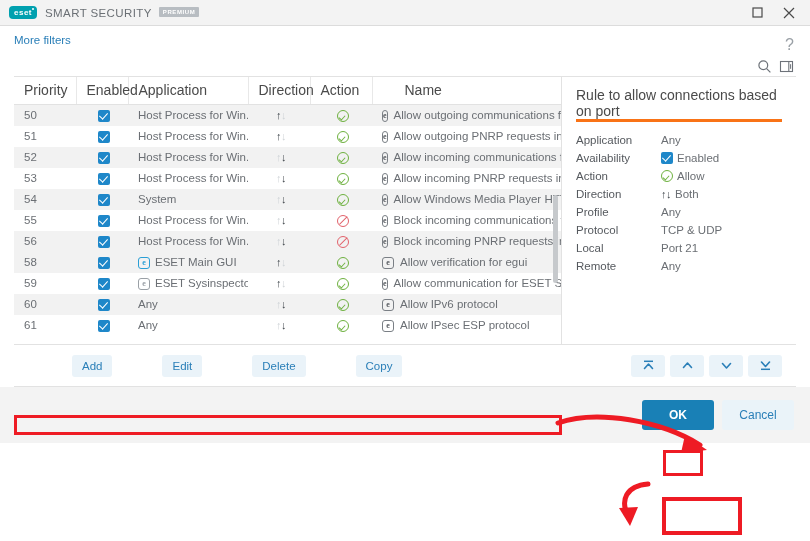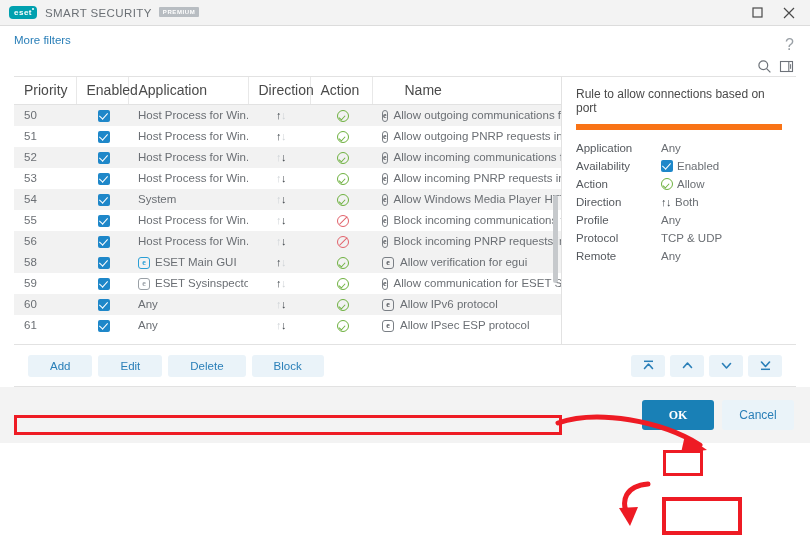--- a/index.html
+++ b/index.html
@@ -160,58 +160,59 @@
   .tscroll{
     position:absolute; right:3px; top:118px; width:5px; height:88px;
     background:#c6c9cc; border-radius:3px;
   }
 
   
   .detail{
     flex:1; padding:10px 14px 0 14px;
   }
   .detail-title{
-    font-size:12px; color:#4a4a4a;
-    padding-bottom:9px; border-bottom:6px solid #f97316;
+    font-size:14px; color:#4a4a4a;
+    border-bottom:3px solid #f97316;
   }
   .detail-list{ margin-top:9px; }
   .drow{ display:flex; height:18px; align-items:center; font-size:11.5px;}
   .dlabel{ width:85px; color:#55595e; }
   .dval{ color:#6b6f74; display:flex; align-items:center; gap:4px;}
 
   
   .actionbar{
     height:42px; display:flex; align-items:center;
     padding:0 14px; border-bottom:1px solid #e2e2e2;
     background:#fff;
   }
   .btn-light{
     background:#eaf3f9; color:#2a7fb8; border:none; border-radius:3px;
     font-size:11.5px; font-family:"Liberation Sans", sans-serif;
-    padding:4px 22px; margin-right:6px; cursor:pointer;
+    padding:4px 10px; margin-right:6px; cursor:pointer;
     height:22px;
+    margin-left:44px;
   }
   .move-group{ margin-left:auto; display:flex; gap:5px; }
   .btn-move{
     width:34px;height:22px; background:#eaf3f9; border:none;border-radius:3px;
     display:flex;align-items:center;justify-content:center; cursor:pointer;
     color:#2a7fb8;
   }
   .btn-move svg{ display:block; }
 
   
   .footer{
     height:56px; background:#f3f3f3;
     display:flex; align-items:center; justify-content:flex-end;
     padding:0 16px; gap:8px;
   }
   .btn-ok{
     width:72px;height:30px; background:#1980b6; color:#fff; border:none;
     border-radius:3px; font-size:12px; font-weight:bold;
-    font-family:Liberation Serif, serif; cursor:pointer;
+    font-family:Liberation Sans, sans-serif; cursor:pointer;
   }
   .btn-cancel{
     width:72px;height:30px; background:#eaf3f9; color:#2a7fb8; border:none;
     border-radius:3px; font-size:12px;
     font-family:"Liberation Sans", sans-serif; cursor:pointer;
   }
 
   
   .anno{ position:absolute; pointer-events:none; }
   .hl-row{ left:14px; top:415px; width:548px; height:20px;
@@ -521,35 +522,41 @@
               <span>Any</span>
             </span>
           </div>
           <div class="drow">
             <span class="dlabel">Protocol</span>
             <span class="dval">
               <span>TCP &amp; UDP</span>
             </span>
           </div>
           <div class="drow">
+            <span class="dlabel">Local</span>
+            <span class="dval">
+              <span>Port 21</span>
+            </span>
+          </div>
+          <div class="drow">
             <span class="dlabel">Remote</span>
             <span class="dval">
               <span>Any</span>
             </span>
           </div>
         </div>
     </div>
   </div>
 
   
   <div class="actionbar">
     <button class="btn-light">Add</button>
     <button class="btn-light">Edit</button>
     <button class="btn-light">Delete</button>
-    <button class="btn-light">Block</button>
+    <button class="btn-light">Copy</button>
 
     <div class="move-group">
       <button class="btn-move">
         <svg width="15" height="13" viewBox="0 0 15 13">
           <line x1="3" y1="2.3" x2="12" y2="2.3" stroke="#2a7fb8" stroke-width="1.5"></line>
           <path d="M3.5,9.5 L7.5,5 L11.5,9.5" fill="none" stroke="#2a7fb8" stroke-width="1.6" stroke-linecap="round" stroke-linejoin="round"></path>
         </svg>
       </button>
       <button class="btn-move">
         <svg width="15" height="13" viewBox="0 0 15 13">

